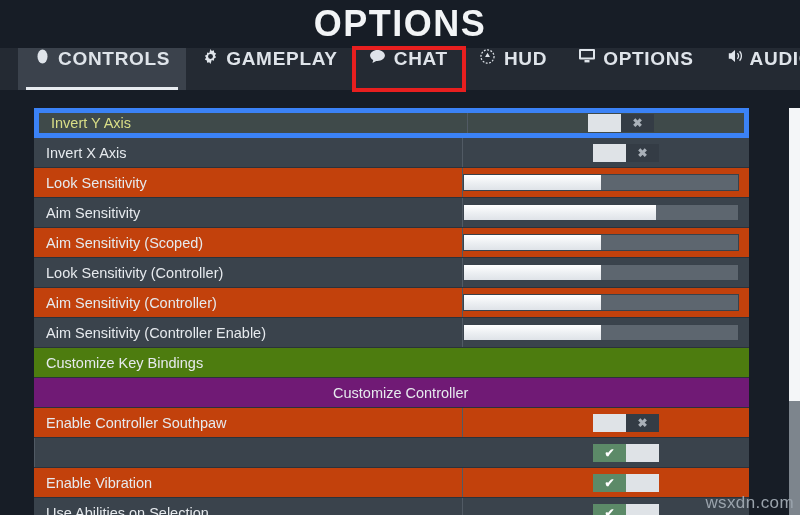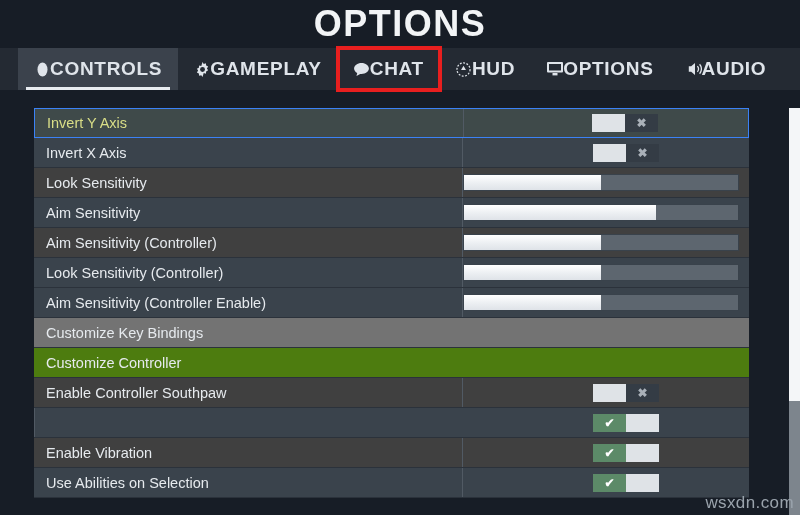--- a/index.html
+++ b/index.html
@@ -40,21 +40,21 @@
     position: relative;
     height: 42px;
     background: #242a33;
     display: flex;
     align-items: stretch;
     padding-left: 18px;
   }
   .tab {
     position: relative;
     display: flex;
-    align-items: center;
+    gap: 8px;
     padding: 0 16px;
     cursor: pointer;
     color: #cdd3da;
   }
   .tab.active {
     background: #3b424c;
   }
   .tab.active::after {
     content: "";
     position: absolute;
@@ -100,28 +100,28 @@
     top: 0;
     width: 715px;
   }
 
   .row {
     position: relative;
     height: 30px;
     display: flex;
     align-items: center;
     border-bottom: 1px solid #2b323b;
-    background: #404040;
+    background: #c2410c;
   }
   .row.alt { background: #3a434c; }
-  .row.plain { background: #737373; }
-  .row.plain.alt { background: #4d7c0f; }
+  .row.plain { background: #4d7c0f; }
+  .row.plain.alt { background: #701a75; justify-content: flex-end; }
 
   .row.selected {
-    border: 1px solid #3b82f6;
+    border: 5px solid #3b82f6;
     background: #3f4a4a;
     height: 30px;
   }
   .row.selected .row-label { color: #d9de87; }
 
   .row-label {
     flex: 0 0 428px;
     padding-left: 12px;
     font-size: 14.5px;
     color: #e6eaee;
@@ -307,29 +307,37 @@
         </div>
         <div class="row alt">
           <div class="row-label">Aim Sensitivity</div>
           <div class="row-control">
             <div class="slider">
               <div class="slider-fill" style="width: 70%;"></div>
             </div>
           </div>
         </div>
         <div class="row">
+          <div class="row-label">Aim Sensitivity (Scoped)</div>
+          <div class="row-control">
+            <div class="slider">
+              <div class="slider-fill" style="width: 50%;"></div>
+            </div>
+          </div>
+        </div>
+        <div class="row alt">
+          <div class="row-label">Look Sensitivity (Controller)</div>
+          <div class="row-control">
+            <div class="slider">
+              <div class="slider-fill" style="width: 50%;"></div>
+            </div>
+          </div>
+        </div>
+        <div class="row">
           <div class="row-label">Aim Sensitivity (Controller)</div>
-          <div class="row-control">
-            <div class="slider">
-              <div class="slider-fill" style="width: 50%;"></div>
-            </div>
-          </div>
-        </div>
-        <div class="row alt">
-          <div class="row-label">Look Sensitivity (Controller)</div>
           <div class="row-control">
             <div class="slider">
               <div class="slider-fill" style="width: 50%;"></div>
             </div>
           </div>
         </div>
         <div class="row alt">
           <div class="row-label">Aim Sensitivity (Controller Enable)</div>
           <div class="row-control">
             <div class="slider">

